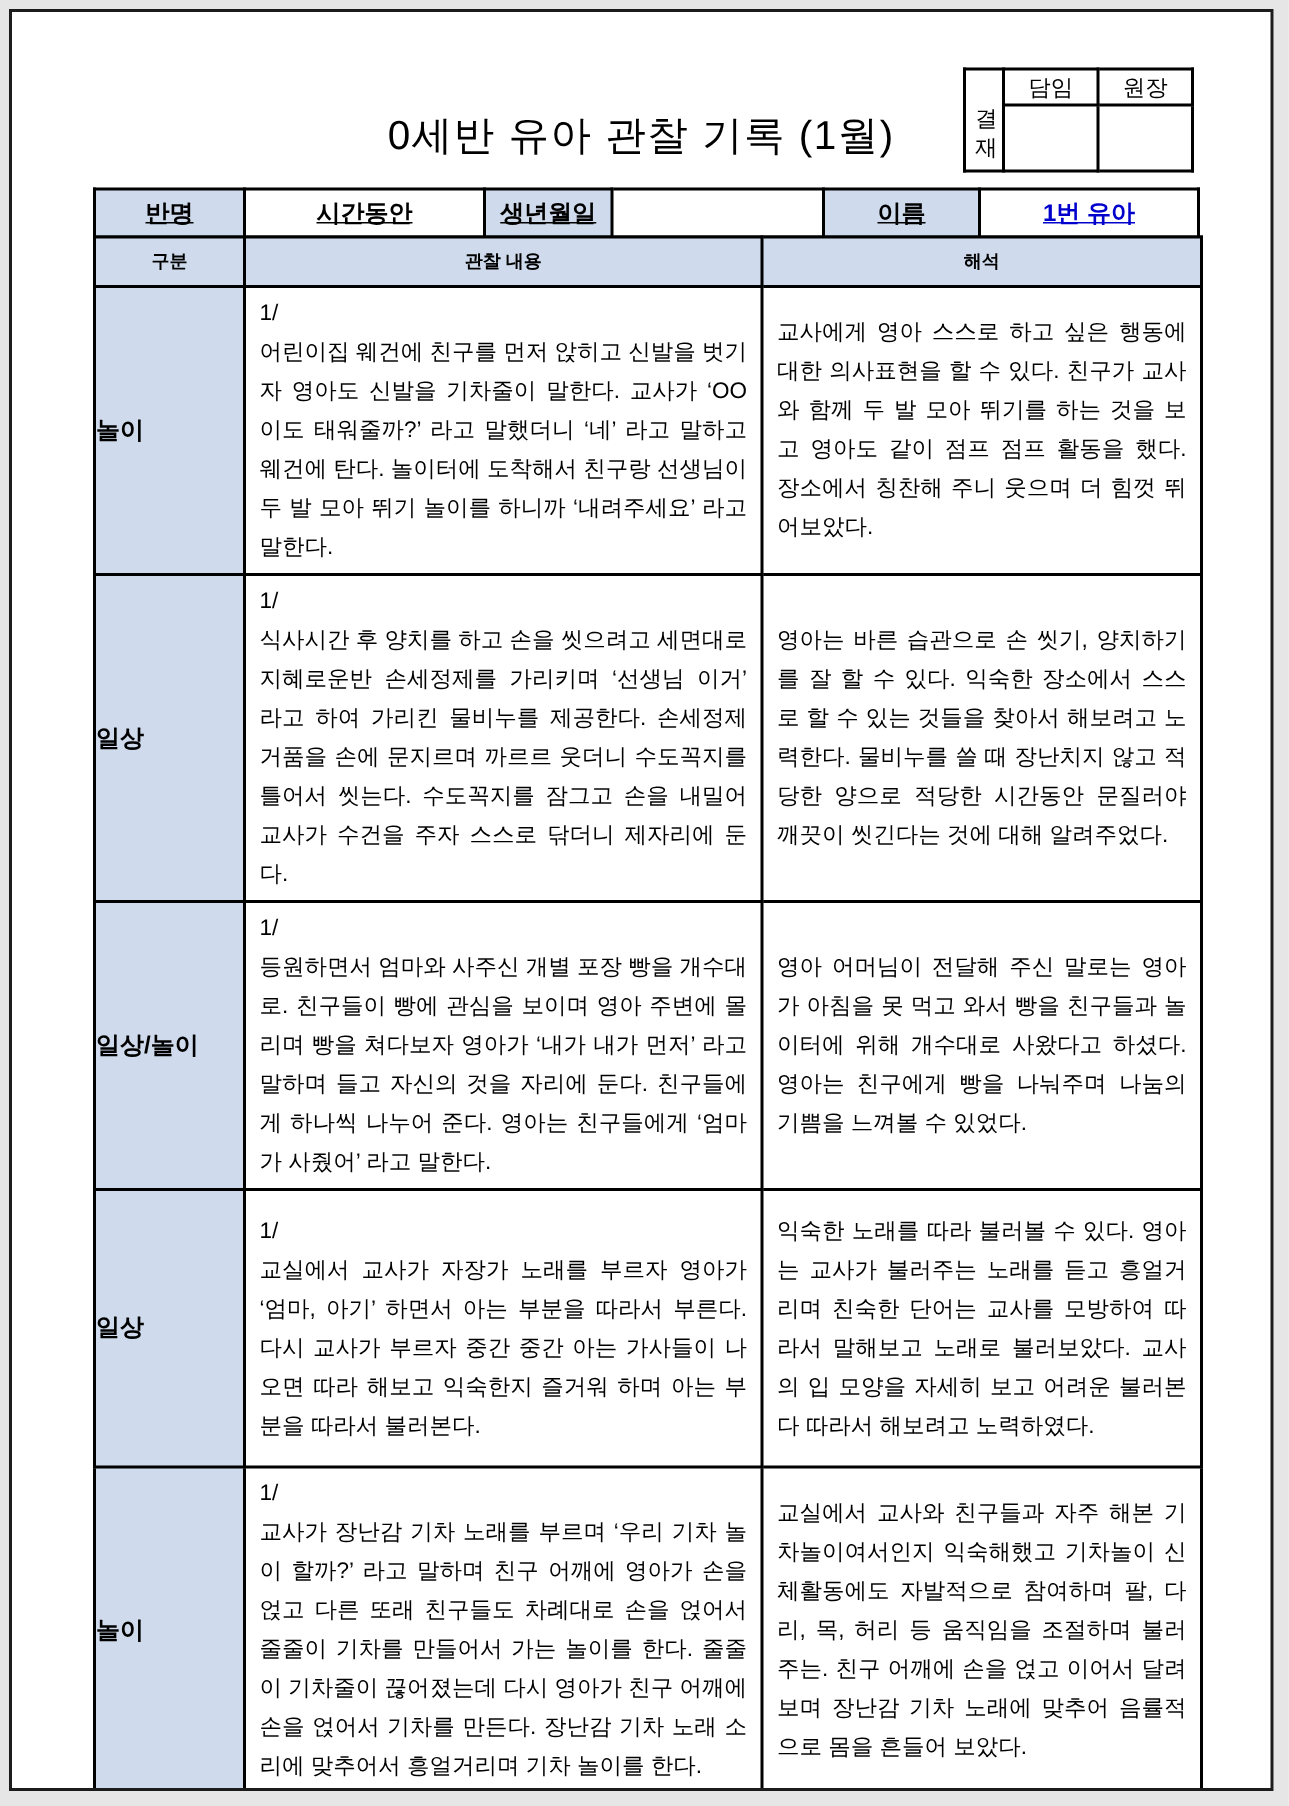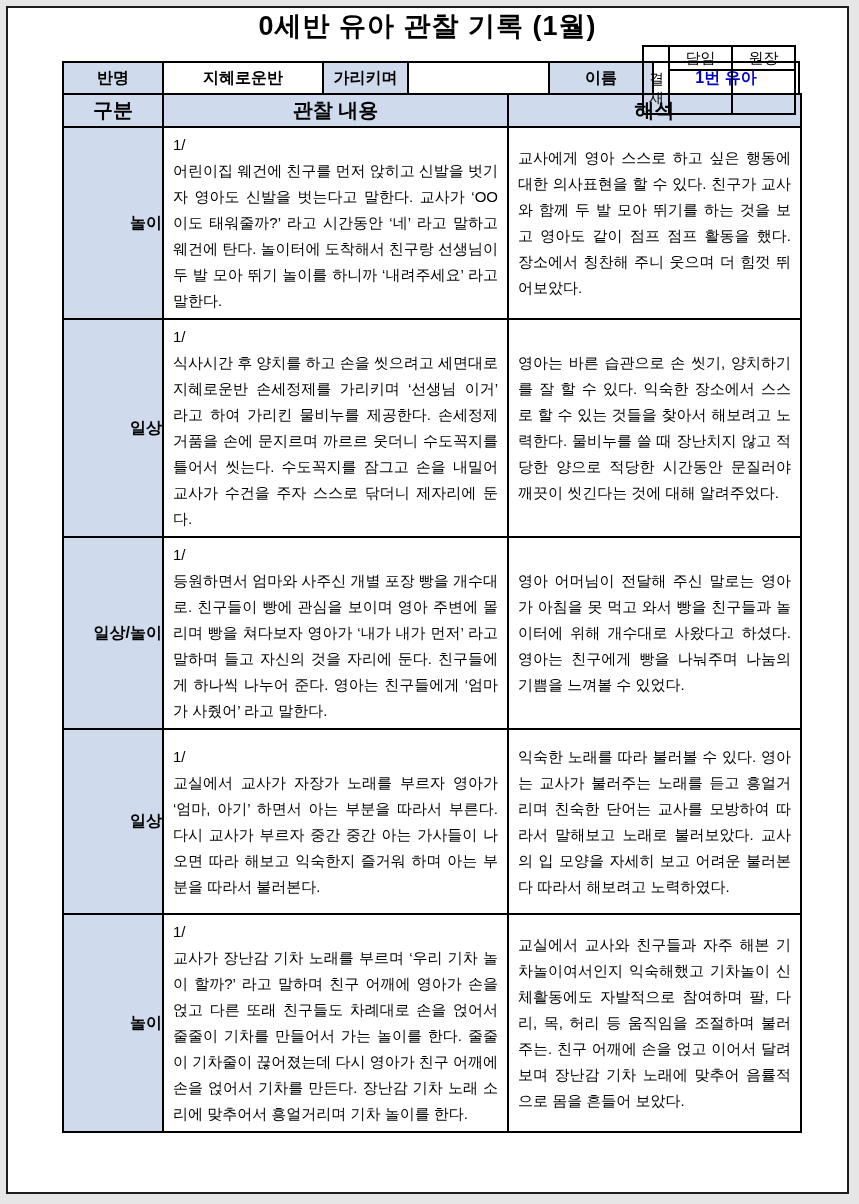--- a/index.html
+++ b/index.html
@@ -37,23 +37,24 @@
     text-orientation: upright;
     letter-spacing: 4px;
     font-size: 15px;
   }
   .approval .head-cell { width: 61px; height: 22px; margin-top: 31px; }
   .approval .sign-cell { height: 42px; }
 
   
   .title {
     margin: 0;
+    padding-top: 64px;
     text-align: center;
     font-size: 27px;
-    font-weight: bold;
+    font-weight: normal;
     letter-spacing: 1px;
   }
 
   
   table.sheet {
     border-collapse: collapse;
     table-layout: fixed;
     margin-left: 54px;
   }
   table.sheet td {
@@ -64,36 +65,37 @@
   }
   .shaded { background: var(--shaded-bg, #cfdbec); }
 
   
   .info-table { margin-top: 17px; }
   .info-table td {
     height: 32px;
     text-align: center;
     font-size: 16px;
     font-weight: bold;
+    text-decoration: underline;
   }
   .info-table .name-value {
     color: var(--name-text, #0000cc);
   }
 
   
   .main-table { margin-top: -2px; }
   .main-table td { border-width: 1.5px; }
   .main-table .hdr {
     height: 33px;
     text-align: center;
-    font-size: 20px;
+    font-size: 12px;
     font-weight: bold;
   }
   .main-table .cat {
-    text-align: right;
+    text-align: left;
     font-size: 16px;
     font-weight: bold;
   }
   .main-table .txt {
     padding: 4px 9px;
     font-size: 15px;
     line-height: 26px;
     text-align: justify;
     word-break: break-all;
   }
@@ -125,22 +127,22 @@
       <col style="width:100px">
         <col style="width:160px">
         <col style="width:85px">
       <col style="width:141px">
         <col style="width:104px">
         <col style="width:146px">
     </colgroup>
     <tbody>
       <tr>
         <td class="shaded">반명</td>
-        <td>지혜로운반</td>
-        <td class="shaded">가리키며</td>
+        <td>시간동안</td>
+        <td class="shaded">생년월일</td>
         <td></td>
         <td class="shaded">이름</td>
         <td class="name-value">1번 유아</td>
       </tr>
     </tbody>
   </table>
 
   <table class="main-table sheet">
     <colgroup>
       <col style="width:100px">
@@ -151,21 +153,21 @@
       <tr>
         <td class="hdr shaded">구분</td>
         <td class="hdr shaded">관찰 내용</td>
         <td class="hdr shaded">해석</td>
       </tr>
 
       <tr style="height:158px">
         <td class="cat shaded">놀이</td>
         <td class="txt">
           <div class="date-line">1/</div>
-          <div>어린이집 웨건에 친구를 먼저 앉히고 신발을 벗기자 영아도 신발을 벗는다고 말한다. 교사가 ‘OO이도 태워줄까?’ 라고 시간동안 ‘네’ 라고 말하고 웨건에 탄다. 놀이터에 도착해서 친구랑 선생님이 두 발 모아 뛰기 놀이를 하니까 ‘내려주세요’ 라고 말한다.</div>
+          <div>어린이집 웨건에 친구를 먼저 앉히고 신발을 벗기자 영아도 신발을 기차줄이 말한다. 교사가 ‘OO이도 태워줄까?’ 라고 말했더니 ‘네’ 라고 말하고 웨건에 탄다. 놀이터에 도착해서 친구랑 선생님이 두 발 모아 뛰기 놀이를 하니까 ‘내려주세요’ 라고 말한다.</div>
         </td>
         <td class="txt">교사에게 영아 스스로 하고 싶은 행동에 대한 의사표현을 할 수 있다. 친구가 교사와 함께 두 발 모아 뛰기를 하는 것을 보고 영아도 같이 점프 점프 활동을 했다. 장소에서 칭찬해 주니 웃으며 더 힘껏 뛰어보았다.</td>
       </tr>
 
       <tr style="height:189px">
         <td class="cat shaded">일상</td>
         <td class="txt">
           <div class="date-line">1/</div>
           <div>식사시간 후 양치를 하고 손을 씻으려고 세면대로 지혜로운반 손세정제를 가리키며 ‘선생님 이거’ 라고 하여 가리킨 물비누를 제공한다. 손세정제 거품을 손에 문지르며 까르르 웃더니 수도꼭지를 틀어서 씻는다. 수도꼭지를 잠그고 손을 내밀어 교사가 수건을 주자 스스로 닦더니 제자리에 둔다.</div>
         </td>

